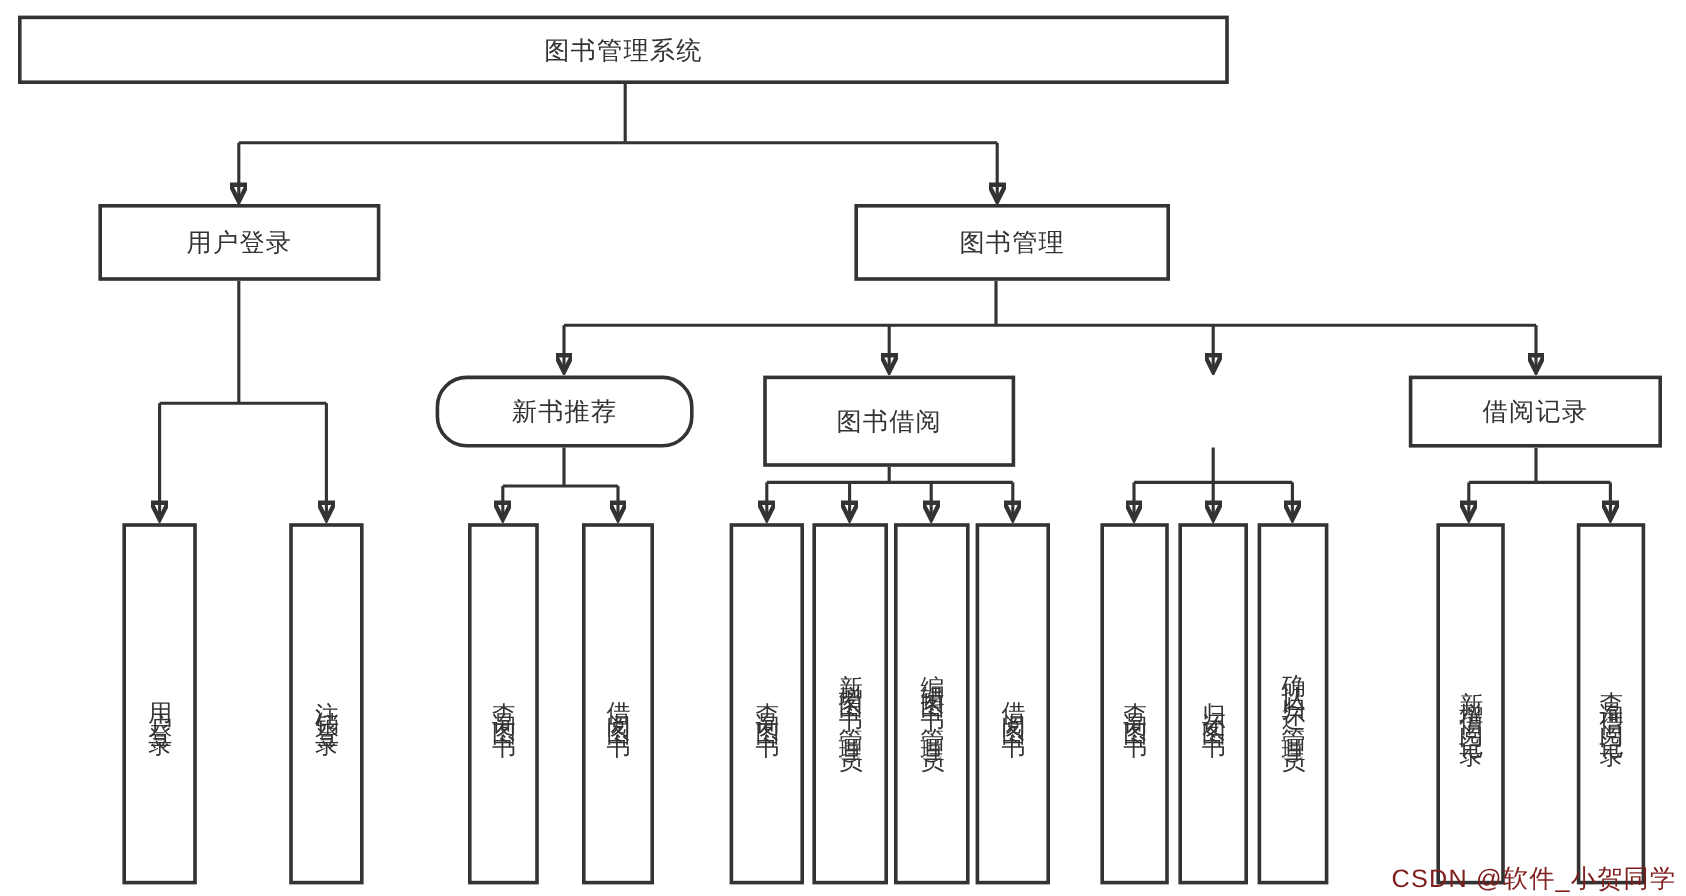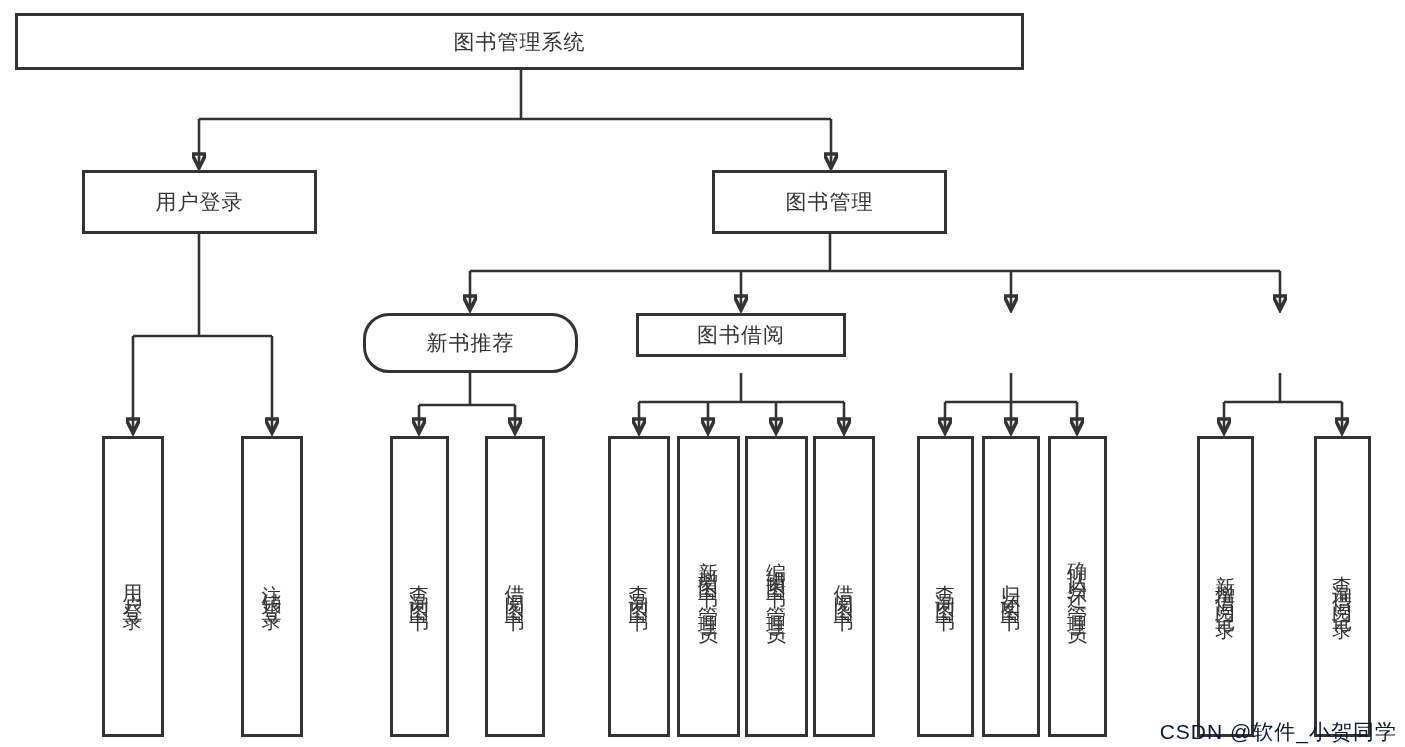--- a/index.html
+++ b/index.html
@@ -37,23 +37,23 @@
     writing-mode: vertical-lr;
     text-orientation: mixed;
     font-size: 20px;
     line-height: 1;
     letter-spacing: 9px;
     white-space: nowrap;
   }
   
   #node-root           { left: 15px;   top: 13px;  width: 1009px; height: 57px; justify-content: center; }
   #node-user-login     { left: 82px;   top: 170px; width: 235px;  height: 64px; }
-  #node-book-mgmt      { left: 712px;  top: 170px; width: 235px;  height: 64px; justify-content: center; }
+  #node-book-mgmt      { left: 712px;  top: 170px; width: 263px;  height: 64px; justify-content: center; }
   #node-new-book-rec   { left: 363px;  top: 313px; width: 215px;  height: 60px; border-radius: 26px; }
-  #node-book-borrow    { left: 636px;  top: 313px; width: 210px;  height: 44px; }
+  #node-book-borrow    { left: 636px;  top: 313px; width: 210px;  height: 76px; }
   #node-current-borrow { left: 904px;  top: 313px; width: 214px;  height: 60px; }
   #node-borrow-record  { left: 1174px; top: 313px; width: 211px;  height: 60px; }
   .leaf { top: 436px; height: 301px; }
   #leaf-user-login { left: 102px;  width: 62px; }
   #leaf-logout     { left: 241px;  width: 62px; }
   #leaf-nbr-query  { left: 390px;  width: 59px; }
   #leaf-nbr-borrow { left: 485px;  width: 60px; }
   #leaf-bb-query   { left: 608px;  width: 62px; }
   #leaf-bb-add     { left: 677px;  width: 63px; }
   #leaf-bb-edit    { left: 745px;  width: 63px; }
@@ -61,21 +61,21 @@
   #leaf-cb-query   { left: 917px;  width: 57px; }
   #leaf-cb-return  { left: 982px;  width: 58px; }
   #leaf-cb-confirm { left: 1048px; width: 59px; }
   #leaf-br-add     { left: 1197px; width: 57px; }
   #leaf-br-query   { left: 1314px; width: 57px; }
   .watermark {
     position: absolute;
     right: 8px;
     bottom: 1px;
     font-size: 21px;
-    color: #0f172a;
+    color: #7f1d1d;
     letter-spacing: 1px;
     z-index: 5;
   }
 </style>
 </head>
 <body>
 
 <div class="stage">
 
   <svg class="wires" width="1405" height="747" viewBox="0 0 1405 747" xmlns="http://www.w3.org/2000/svg">
@@ -143,20 +143,23 @@
   <div class="node hnode" id="node-book-mgmt">
     <span>图书管理</span>
   </div>
 
   <div class="node hnode" id="node-new-book-rec">
     <span>新书推荐</span>
   </div>
   <div class="node hnode" id="node-book-borrow">
     <span>图书借阅</span>
   </div>
+  <div class="node hnode" id="node-borrow-record">
+    <span>借阅记录</span>
+  </div>
 
   <div class="node leaf" id="leaf-user-login">
     <span class="vtext">用户登录</span>
   </div>
   <div class="node leaf" id="leaf-logout">
     <span class="vtext">注销登录</span>
   </div>
 
   <div class="node leaf" id="leaf-nbr-query">
     <span class="vtext">查询图书</span>

